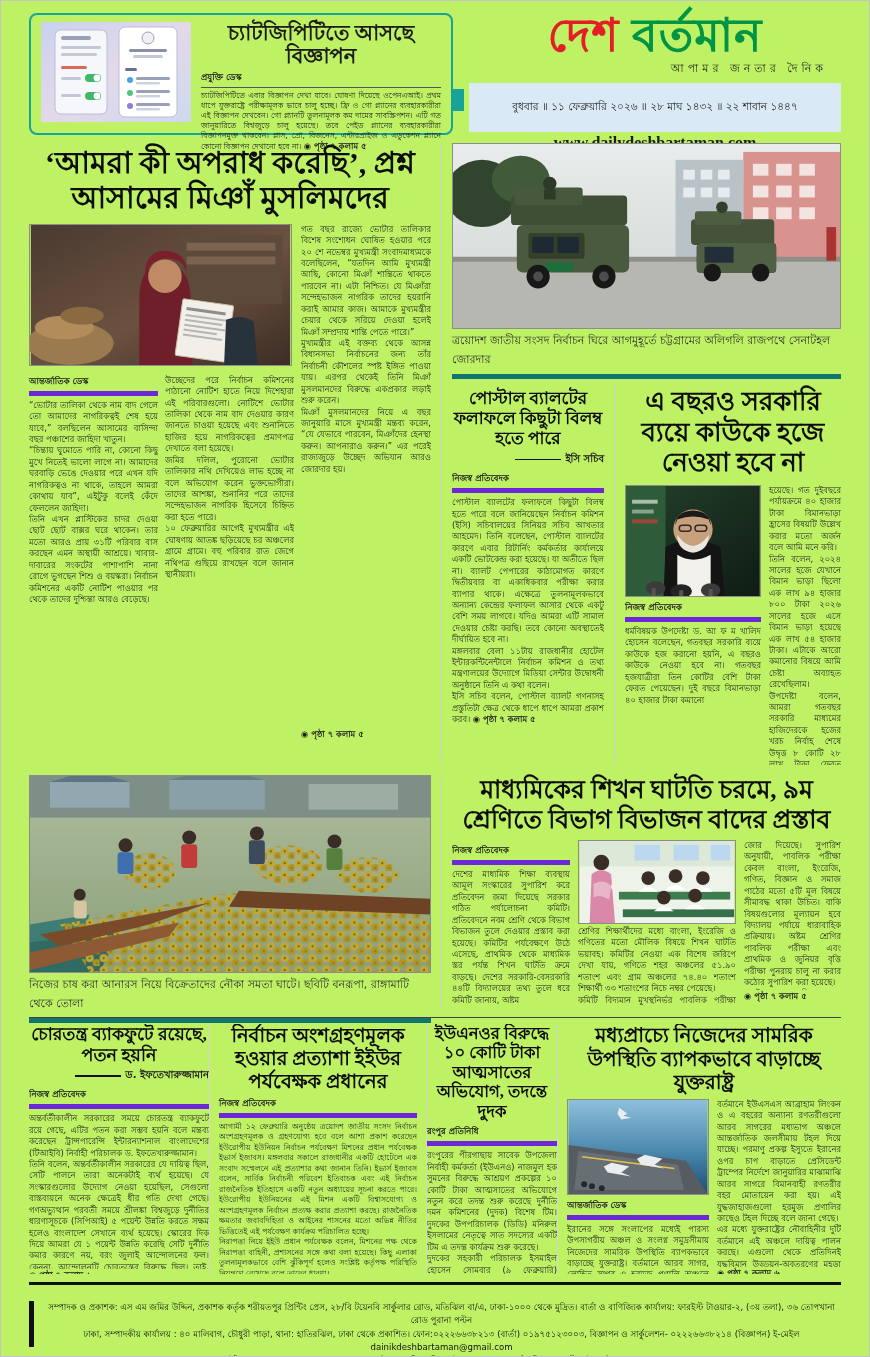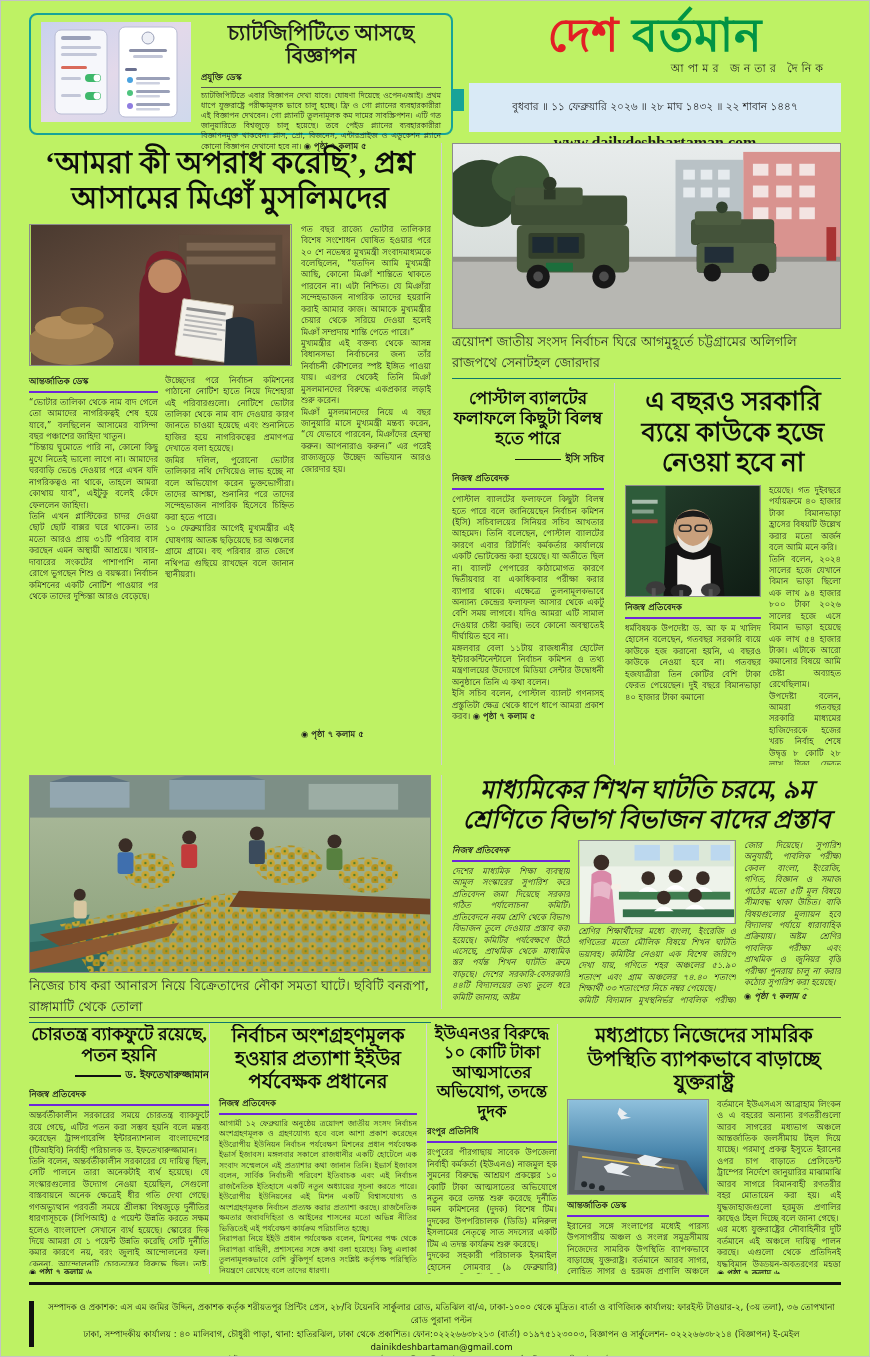--- a/index.html
+++ b/index.html
@@ -19,27 +19,27 @@
   .masthead { flex:1; display:flex; flex-direction:column; align-items:stretch; }
   .logo-row { text-align:center; font-family:"Liberation Serif", serif; font-weight:bold; font-size:46px; line-height:1.0; letter-spacing:1px; }
   .logo-red { color:#e31e25; } .logo-green { color:#009444; }
   .tagline { text-align:right; font-size:11px; letter-spacing:4px; color:#222; padding:1px 14px 2px 0; }
   .date-strip { background:#d9eaf6; font-size:10.5px; text-align:center; padding:16px 0; margin-top:2px; }
   .website { font-family:"Liberation Serif", serif; font-weight:bold; font-size:16px; text-align:center;
              border-bottom:2px solid #111; padding:2px 0 3px; }
 
   
   .hline { font-family:"Liberation Serif", serif; font-weight:bold; text-align:center; line-height:1.18; color:#0d0d0d; }
-  .byline { font-size:8.5px; font-weight:bold; border-bottom:2px solid #6d28d9; padding-bottom:2px; margin:4px 0 4px; }
+  .byline { font-size:8.5px; font-weight:bold; border-bottom:5px solid #6d28d9; padding-bottom:2px; margin:4px 0 4px; }
   .attr { display:flex; align-items:center; justify-content:flex-end; gap:4px; font-size:10px; font-weight:bold; margin-top:2px; }
   .attr .dash { height:1.5px; background:#111; width:46px; display:inline-block; }
   .bt { font-size:8.4px; line-height:1.36; text-align:justify; white-space:pre-line; color:#232323; overflow:hidden; }
   .cont { font-weight:bold; font-size:8.4px; }
   .photo-frame { border:1px solid #8c8c8c; display:block; }
-  .caption { font-size:13px; color:#2b2b2b; padding:3px 0 4px; border-bottom:1px solid #0f766e; }
+  .caption { font-size:11px; color:#2b2b2b; padding:3px 0 4px; border-bottom:5px solid #0f766e; }
 
   
   .main-band { display:flex; gap:10px; margin-top:8px; height:622px; }
   .lead { width:402px; }
   .lead-h { font-size:30px; margin:2px 0 8px; }
   .lead-grid { display:grid; grid-template-columns:129px 129px 130px; column-gap:7px;
                grid-template-areas:"photo photo colc" "cola colb colc"; }
   .lead-photo { grid-area:photo; }
   .lead-cola { grid-area:cola; height:372px; }
   .lead-colb { grid-area:colb; height:372px; padding-top:4px; }
@@ -53,21 +53,21 @@
   .postal-body { flex:1; }
   .hajj { flex:1; display:flex; flex-direction:column; }
   .hajj-h { font-size:26px; margin:4px 0 6px; }
   .hajj-grid { display:flex; gap:8px; flex:1; overflow:hidden; }
   .hajj-left { width:136px; }
   .hajj-right { flex:1; }
 
   
   .mid-band { display:flex; gap:10px; margin-top:10px; height:234px; }
   .market { width:402px; }
-  .edu { flex:1;font-style:italic; }
+  .edu { flex:1; }
   .edu-h { font-size:25px; margin-bottom:6px; }
   .edu-grid { display:flex; gap:8px; height:168px; overflow:hidden; }
   .edu-c1 { width:118px; } .edu-c2 { width:158px; } .edu-c3 { flex:1; }
 
   
   .bottom-rule { border-top:1.5px solid #444; margin-top:8px; }
   .bottom-band { display:grid; grid-template-columns:180px 218px 130px 1fr; margin-top:6px; height:250px; overflow:hidden; }
   .tib-h { font-size:17.5px; } .eu-h { font-size:19.5px; } .uno-h { font-size:16.5px; } .us-h { font-size:20px; }
   .eu-body { font-size:7.7px; }
   .us-grid { display:flex; gap:8px; margin-top:4px; height:186px; overflow:hidden; }

